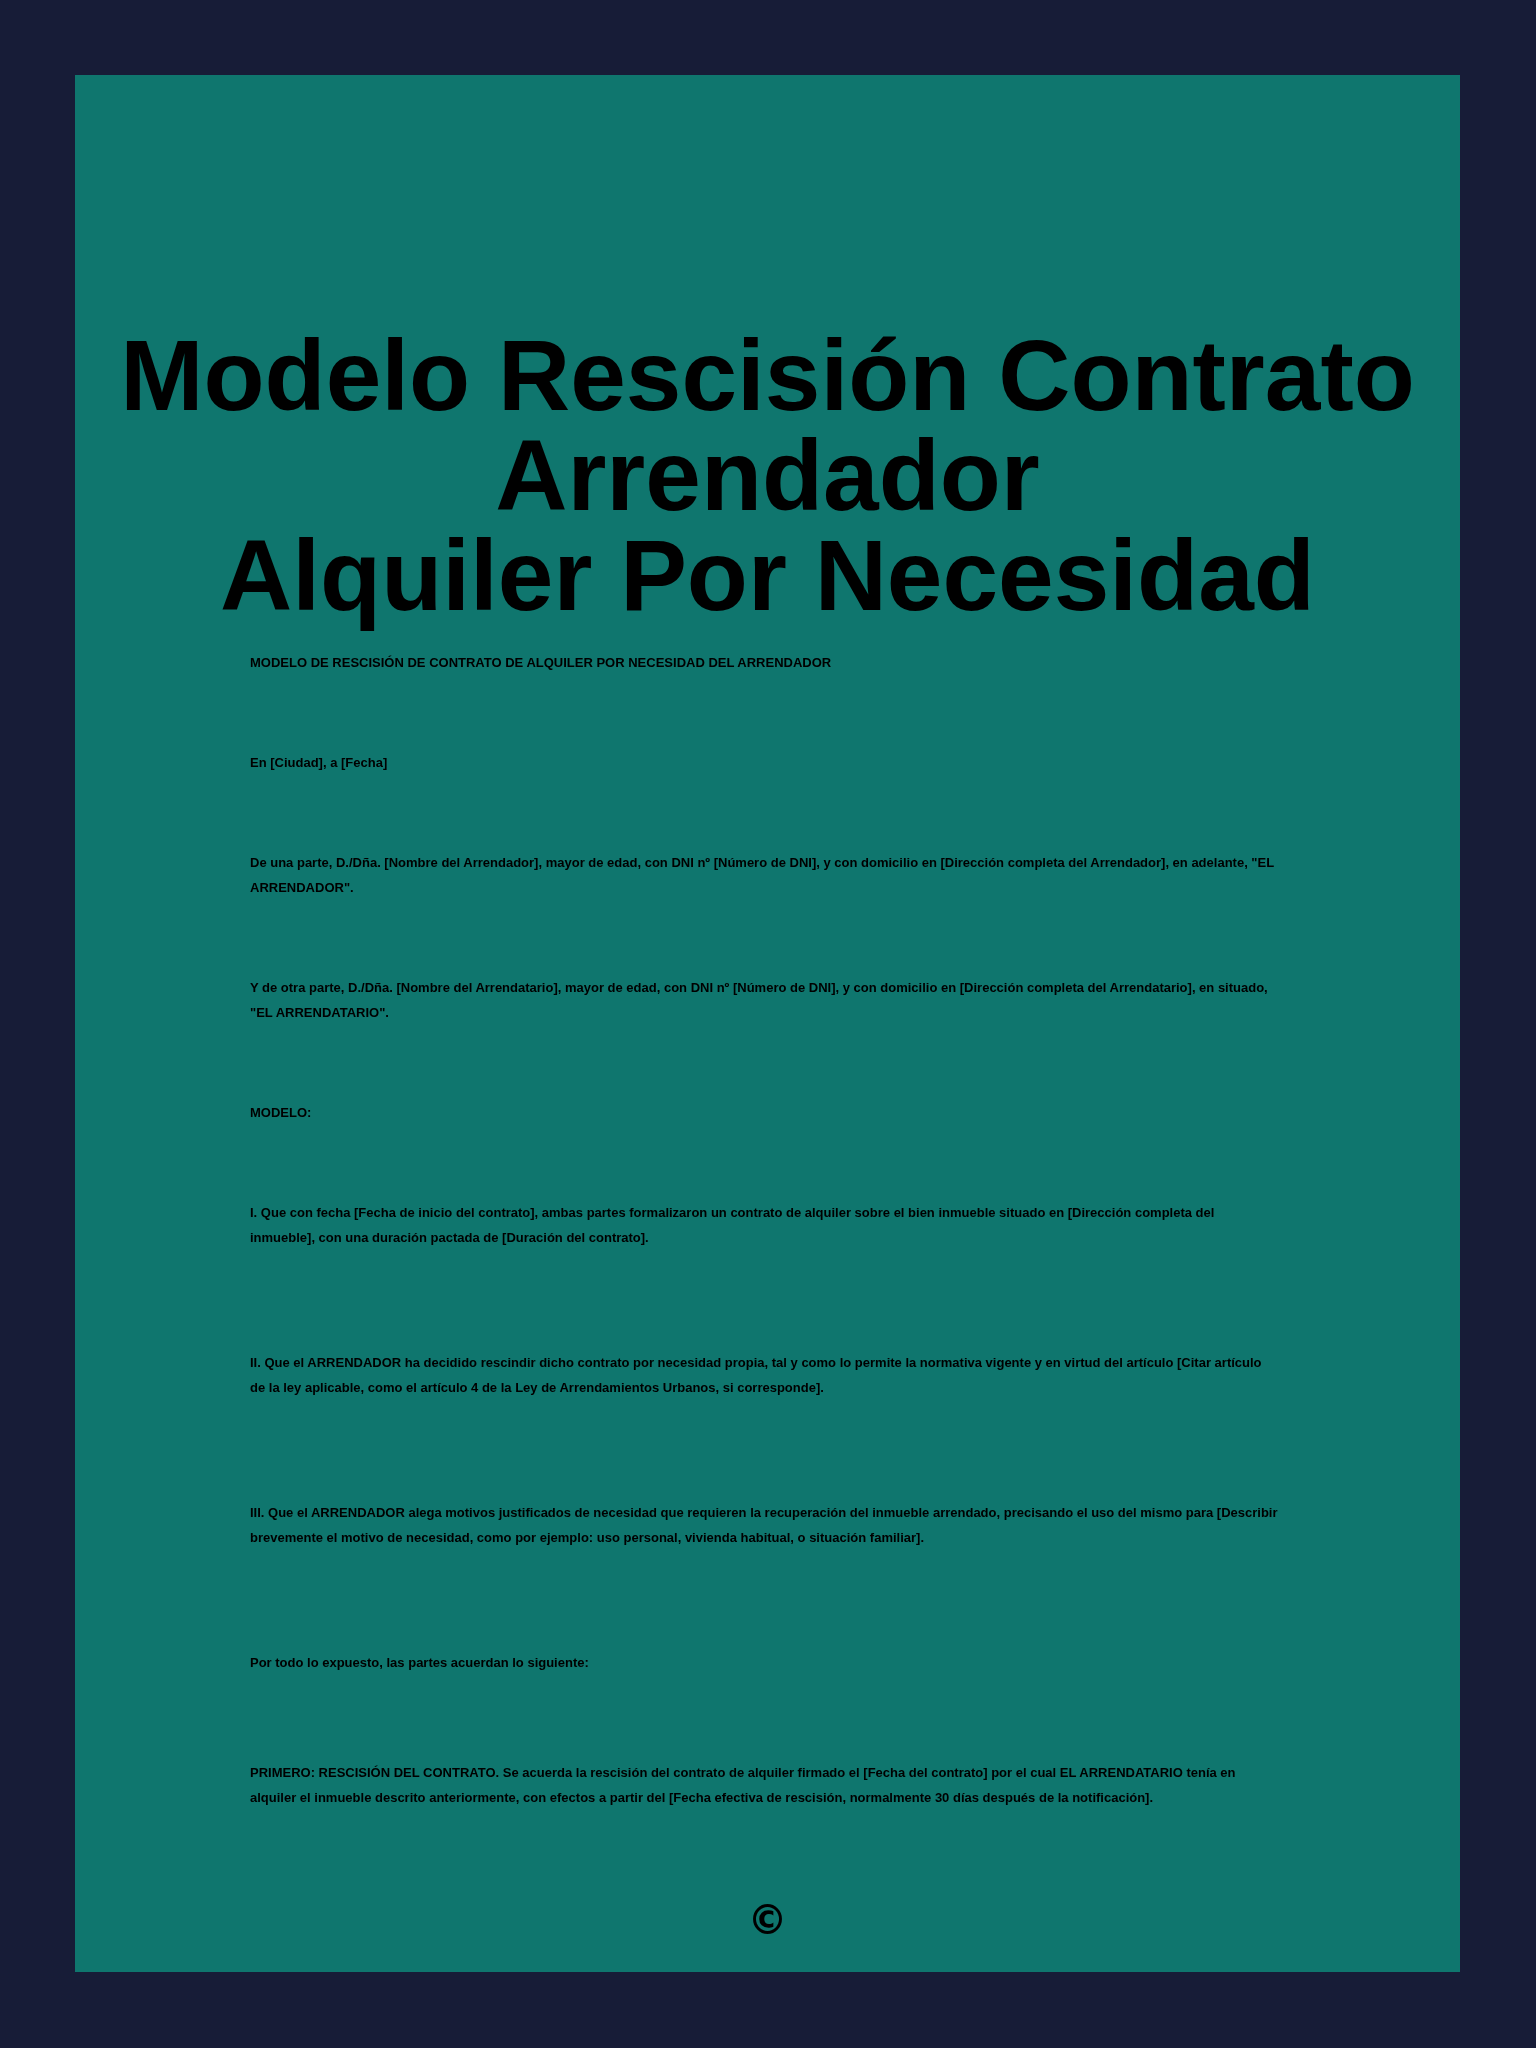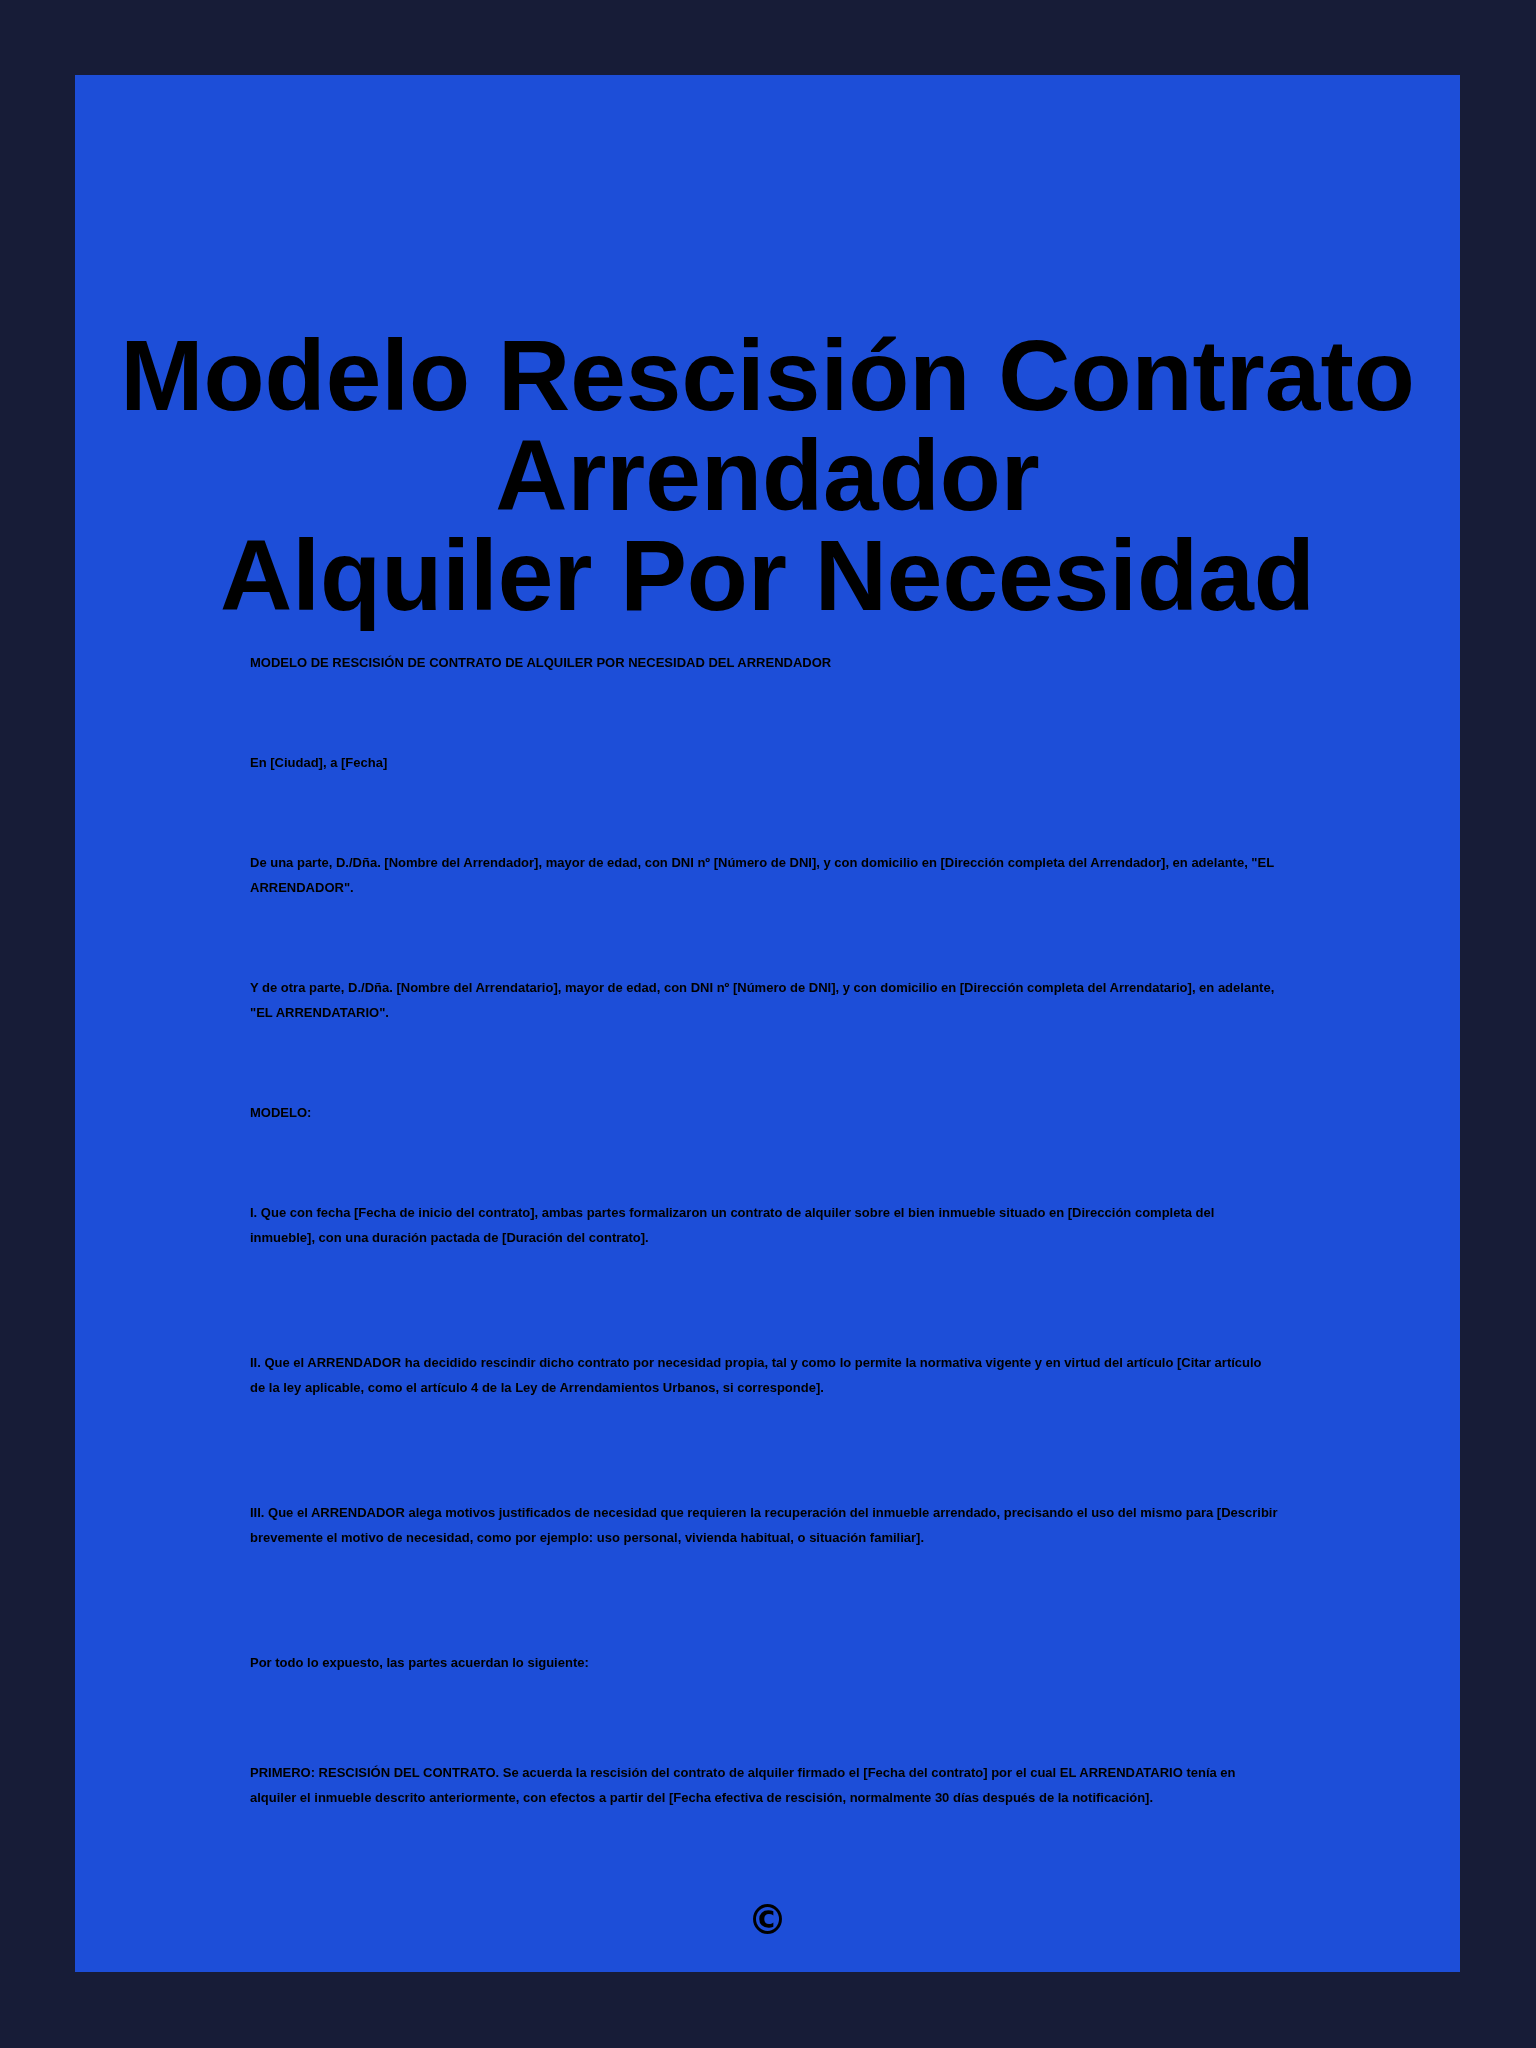--- a/index.html
+++ b/index.html
@@ -13,21 +13,21 @@
       position: relative;
       overflow: hidden;
       font-family: "Liberation Sans", sans-serif;
     }
     .page {
       position: absolute;
       left: 75px;
       top: 75px;
       width: 1385px;
       height: 1897px;
-      background: #1d4ed8;
+      background: #0f766e;
     }
     .title {
       position: absolute;
       left: 0;
       top: 250px;
       width: 1385px;
       margin: 0;
       text-align: center;
       font-family: "Liberation Sans", sans-serif;
       font-weight: bold;
@@ -75,21 +75,21 @@
   <h1 class="title">
     <span>Modelo Rescisión Contrato</span>
     <span>Arrendador</span>
     <span>Alquiler Por Necesidad</span>
   </h1>
 
   <div class="body">
     <p class="para" style="top:575px;">MODELO DE RESCISIÓN DE CONTRATO DE ALQUILER POR NECESIDAD DEL ARRENDADOR</p>
     <p class="para" style="top:675px;">En [Ciudad], a [Fecha]</p>
     <p class="para" style="top:775px;">De una parte, D./Dña. [Nombre del Arrendador], mayor de edad, con DNI nº [Número de DNI], y con domicilio en [Dirección completa del Arrendador], en adelante, "EL ARRENDADOR".</p>
-    <p class="para" style="top:900px;">Y de otra parte, D./Dña. [Nombre del Arrendatario], mayor de edad, con DNI nº [Número de DNI], y con domicilio en [Dirección completa del Arrendatario], en adelante, "EL ARRENDATARIO".</p>
+    <p class="para" style="top:900px;">Y de otra parte, D./Dña. [Nombre del Arrendatario], mayor de edad, con DNI nº [Número de DNI], y con domicilio en [Dirección completa del Arrendatario], en situado, "EL ARRENDATARIO".</p>
     <p class="para" style="top:1025px;">MODELO:</p>
     <p class="para" style="top:1125px;">I. Que con fecha [Fecha de inicio del contrato], ambas partes formalizaron un contrato de alquiler sobre el bien inmueble situado en [Dirección completa del inmueble], con una duración pactada de [Duración del contrato].</p>
     <p class="para" style="top:1275px;">II. Que el ARRENDADOR ha decidido rescindir dicho contrato por necesidad propia, tal y como lo permite la normativa vigente y en virtud del artículo [Citar artículo de la ley aplicable, como el artículo 4 de la Ley de Arrendamientos Urbanos, si corresponde].</p>
     <p class="para" style="top:1425px;">III. Que el ARRENDADOR alega motivos justificados de necesidad que requieren la recuperación del inmueble arrendado, precisando el uso del mismo para [Describir brevemente el motivo de necesidad, como por ejemplo: uso personal, vivienda habitual, o situación familiar].</p>
     <p class="para" style="top:1575px;">Por todo lo expuesto, las partes acuerdan lo siguiente:</p>
     <p class="para" style="top:1675px;margin-top:10px;">PRIMERO: RESCISIÓN DEL CONTRATO. Se acuerda la rescisión del contrato de alquiler firmado el [Fecha del contrato] por el cual EL ARRENDATARIO tenía en alquiler el inmueble descrito anteriormente, con efectos a partir del [Fecha efectiva de rescisión, normalmente 30 días después de la notificación].</p>
   </div>
 
   <div class="copyright">©</div>
 

